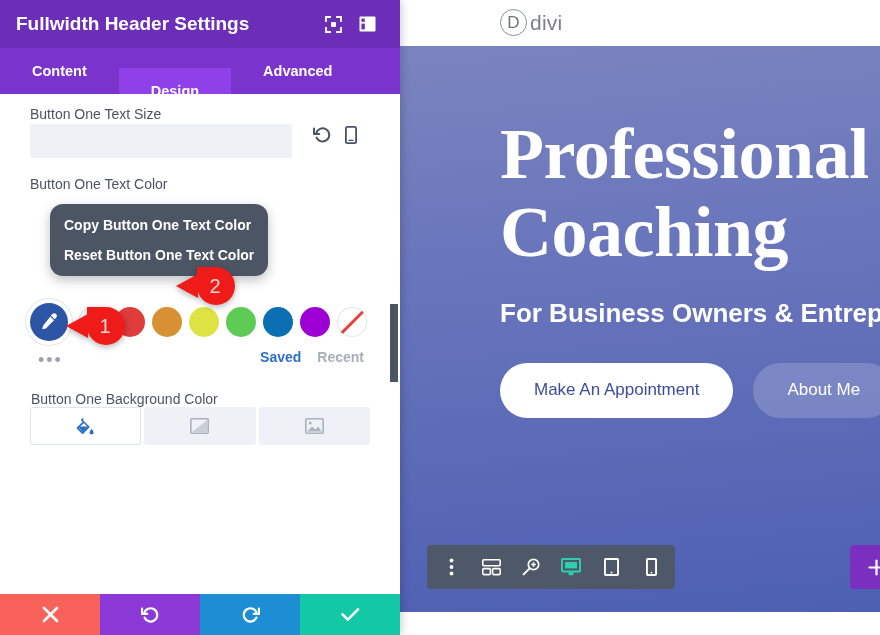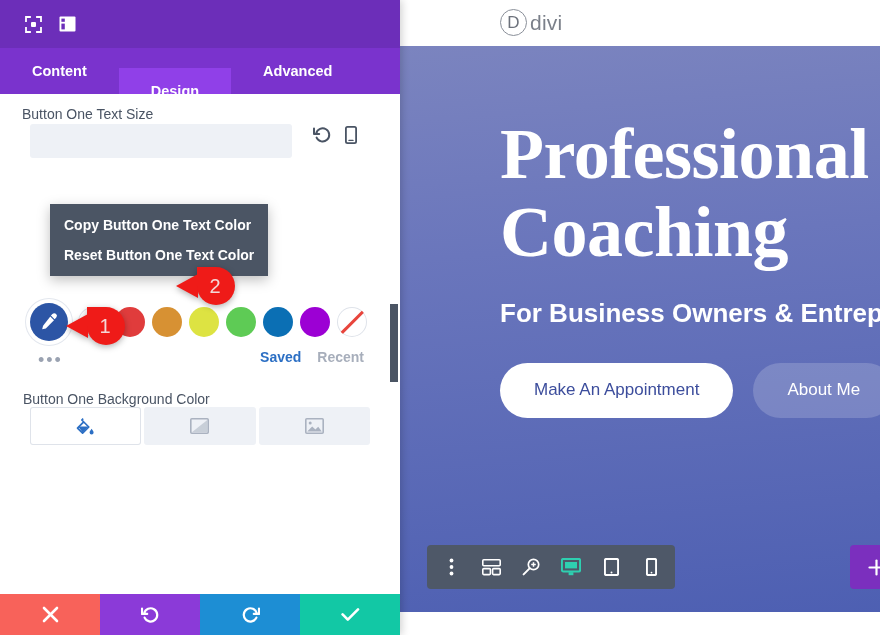--- a/index.html
+++ b/index.html
@@ -104,21 +104,21 @@
     display: flex; align-items: center; justify-content: center;
     color: #ffffff; font-weight: 700; font-size: 14.5px;
     padding: 0 32px; height: 46px;
     font-family: "Liberation Sans", sans-serif;
   }
   #tabs .tab.active { background: #9040e8; margin-top: 20px; }
 
   #panel-body { position: relative; height: 541px; background: #fff; }
 
   .field-label {
-    font-size: 14px; color: #4a5464; padding: 12px 0 6px 22px;
+    font-size: 14px; color: #4a5464; padding: 12px 0 6px 30px;
     font-family: "Liberation Sans", sans-serif;
   }
 
   
   #row-size {
     position: absolute; left: 0; top: 0; width: 400px;
   }
   #size-input {
     position: absolute; left: 30px; top: 30px; width: 262px; height: 34px;
     background: #eef1f6; border-radius: 3px;
@@ -126,21 +126,21 @@
   #size-reset { position: absolute; left: 313px; top: 32px; color: #4a5464; }
   #size-mobile { position: absolute; left: 345px; top: 32px; color: #4a5464; }
 
   #row-color-label {
     position: absolute; left: 0; top: 70px; width: 400px;
   }
 
   
   #dropdown {
     position: absolute; left: 50px; top: 110px; width: 218px;
-    background: #4b5564; border-radius: 0; padding: 6px 0;
+    background: #4b5564; border-radius: 13px; padding: 6px 0;
     box-shadow: 0 4px 12px rgba(0,0,0,.25); z-index: 40;
   }
   #dropdown .dd-item {
     padding: 7px 14px; color: #ffffff; font-weight: 700; font-size: 14px;
     white-space: nowrap; font-family: "Liberation Sans", sans-serif;
   }
   #dropdown .dd-item.hover { background: #3f4857; }
 
   
   #swatches {
@@ -329,20 +329,21 @@
               <path d="M2.6 5.6 h9.8 l-0.9 11 h-8 z" fill="currentColor"></path>
             </svg>
         </div>
       </div>
     </div>
   </div>
 
   <div id="panel">
 
     <div id="panel-head">
+      <div id="panel-title">Fullwidth Header Settings</div>
       <div class="hicon">
         <svg width="17" height="17" viewBox="0 0 17 17">
           <path d="M1 5 V1 H5 M12 1 H16 V5 M16 12 V16 H12 M5 16 H1 V12" fill="none" stroke="currentColor" stroke-width="1.8" stroke-linecap="square"></path>
           <rect x="6" y="6" width="5" height="5" rx="1" fill="currentColor"></rect>
         </svg>
       </div>
       <div class="hicon">
         <svg width="17" height="16" viewBox="0 0 17 16">
           <rect x="0.5" y="0.5" width="16" height="15" rx="1" fill="#ffffff"></rect>
           <rect x="2.4" y="2.6" width="3.4" height="3.2" fill="#6c2eb9"></rect>
@@ -371,20 +372,23 @@
             </svg>
         </div>
         <div id="size-mobile">
           <svg width="12" height="18" viewBox="0 0 12 18">
               <rect x="0.9" y="0.9" width="10.2" height="16.2" rx="1.6" fill="none" stroke="currentColor" stroke-width="1.8"></rect>
               <line x1="4" y1="14.4" x2="8" y2="14.4" stroke="currentColor" stroke-width="1.4" stroke-linecap="round"></line>
             </svg>
         </div>
       </div>
 
+      <div id="row-color-label">
+        <div class="field-label">Button One Text Color</div>
+      </div>
 
       <div id="dropdown">
         <div class="dd-item">Copy Button One Text Color</div>
         <div class="dd-item">Reset Button One Text Color</div>
       </div>
 
       <div id="swatches">
         <div class="sw eyedrop">
           <svg width="20" height="20" viewBox="0 0 20 20">
             <path d="M13.4 2.1 a2.6 2.6 0 0 1 3.7 3.7 l-1.5 1.5 -3.7-3.7 z" fill="#ffffff"></path>

